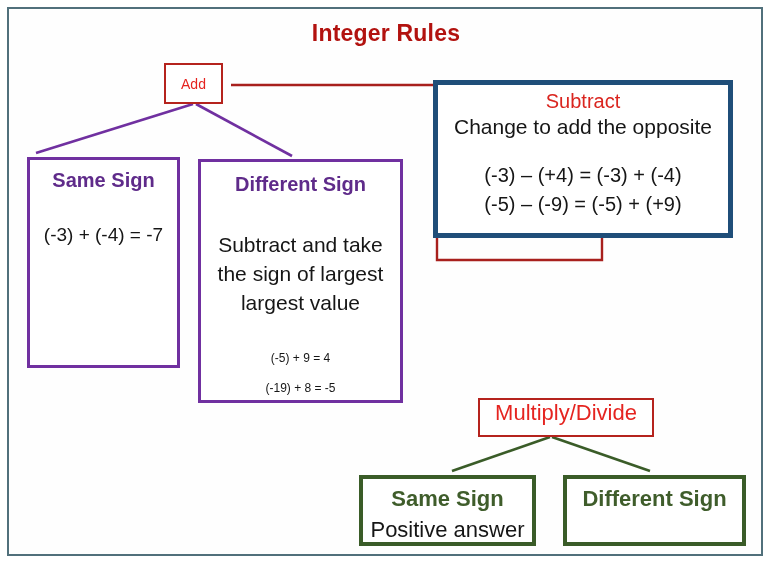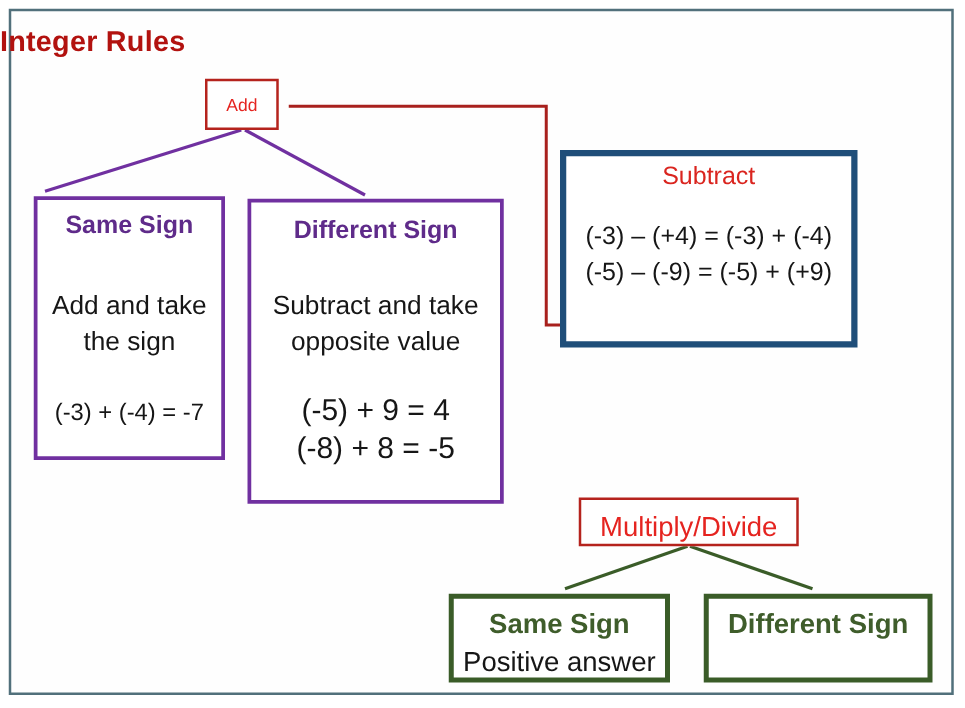--- a/index.html
+++ b/index.html
@@ -14,62 +14,62 @@
     width:772px; height:566px; background:#ffffff;
     font-family:"Liberation Sans", sans-serif; color:var(--ink);
     position:relative; overflow:hidden;
   }
   .stage { position:absolute; inset:0; }
   .frame {
     position:absolute; left:7px; top:7px; width:756px; height:549px;
     border:2px solid var(--frame); background:#fefefe;
   }
   .title {
-    position:absolute; left:0; top:20px; width:772px; text-align:left;
+    position:absolute; left:0; top:20px; width:772px; text-align:center;
     font-size:23px; font-weight:bold; color:var(--title-red); letter-spacing:.2px;
   }
   .arrow-layer { position:absolute; left:0; top:0; width:772px; height:566px; pointer-events:none; z-index:2; }
   .arrow-layer path { fill:none; }
   .stroke-red { stroke:var(--arrow-red); stroke-width:2.4; }
   .stroke-purple { stroke:var(--purple); stroke-width:2.6; }
   .stroke-green { stroke:var(--green); stroke-width:2.6; }
   .fill-red { fill:var(--arrow-red); }
   .fill-purple { fill:var(--purple); }
   .fill-green { fill:var(--green); }
 
   .box { position:absolute; background:#fff; z-index:3; }
 
   .add-box {
     left:164px; top:63px; width:59px; height:41px;
     border:2px solid var(--red-border);
     display:flex; align-items:center; justify-content:center;
     font-size:14px; color:var(--red-text);
   }
   .subtract-box {
-    left:448px; top:80px; width:238px; height:158px;
+    left:433px; top:80px; width:300px; height:158px;
     border:5px solid var(--subtract-border);
-    text-align:center; padding-top:5px;margin-top:40px;
+    text-align:center; padding-top:5px;
   }
   .subtract-title { font-size:20px; color:var(--subtract-title); }
   .subtract-sub { font-size:21px; margin-top:2px; }
   .subtract-eqs { margin-top:22px; font-size:20px; line-height:29px;text-align:center; }
 
   .purple-box { border:3px solid var(--purple); text-align:center; }
   .purple-box .p-title { font-size:20px; font-weight:bold; color:var(--purple-title); }
   .same-sign-box { left:27px; top:157px; width:153px; height:211px; padding-top:9px; }
   .same-sign-box .rule { margin-top:38px; font-size:21px; line-height:29px; }
   .same-sign-box .eqs { margin-top:28px; font-size:19px; line-height:30px; }
   .diff-sign-box { left:198px; top:159px; width:205px; height:244px; padding-top:11px; }
   .diff-sign-box .rule { margin-top:34px; font-size:21px; line-height:29px; }
-  .diff-sign-box .eqs { margin-top:26px; font-size:24px; line-height:30px; }
+  .diff-sign-box .eqs { margin-top:26px; font-size:12px; line-height:30px; }
 
   .md-box {
-    left:463px; top:398px; width:176px; height:39px;
+    left:478px; top:398px; width:176px; height:39px;
     border:2px solid var(--red-border);
-    display:flex; align-items:flex-end; justify-content:center;
+    display:flex; align-items:flex-start; justify-content:center;
     font-size:22px; color:var(--red-text);
   }
   .green-box {
     border:4px solid var(--green); text-align:center; padding-top:4px; line-height:31px;
   }
   .green-box .g-title { font-size:22px; font-weight:bold; color:var(--green-title); }
   .green-box .g-sub { font-size:22px; color:var(--ink); }
   .green-same { left:359px; top:475px; width:177px; height:71px; }
   .green-diff { left:563px; top:475px; width:183px; height:71px; }
 </style>
@@ -100,46 +100,44 @@
     <path d="M550,437 L452,471" class="stroke-green" marker-end="url(#m-green)"></path>
     <path d="M552,437 L650,471" class="stroke-green" marker-end="url(#m-green)"></path>
   </svg>
 
   <div class="box add-box">
     <span>Add</span>
   </div>
 
   <div class="box subtract-box">
     <div class="subtract-title">Subtract</div>
+    <div class="subtract-sub">Change to add the opposite</div>
     <div class="subtract-eqs">
       <div>(-3) – (+4) = (-3) + (-4)</div>
       <div>(-5) – (-9) = (-5) + (+9)</div>
     </div>
   </div>
 
   <div class="box purple-box same-sign-box">
     <div class="p-title">Same Sign</div>
-    <div class="rule">
-      <div>Add and take</div>
-      <div>the sign</div>
-    </div>
     <div class="eqs">
       <div>(-3) + (-4) = -7</div>
     </div>
   </div>
 
   <div class="box purple-box diff-sign-box">
     <div class="p-title">Different Sign</div>
     <div class="rule">
       <div>Subtract and take</div>
-      <div>opposite value</div>
+      <div>the sign of largest</div>
+      <div>largest value</div>
     </div>
     <div class="eqs">
       <div>(-5) + 9 = 4</div>
-      <div>(-8) + 8 = -5</div>
+      <div>(-19) + 8 = -5</div>
     </div>
   </div>
 
   <div class="box md-box">
     <span>Multiply/Divide</span>
   </div>
 
   <div class="box green-box green-same">
     <div class="g-title">Same Sign</div>
     <div class="g-sub">Positive answer</div>

